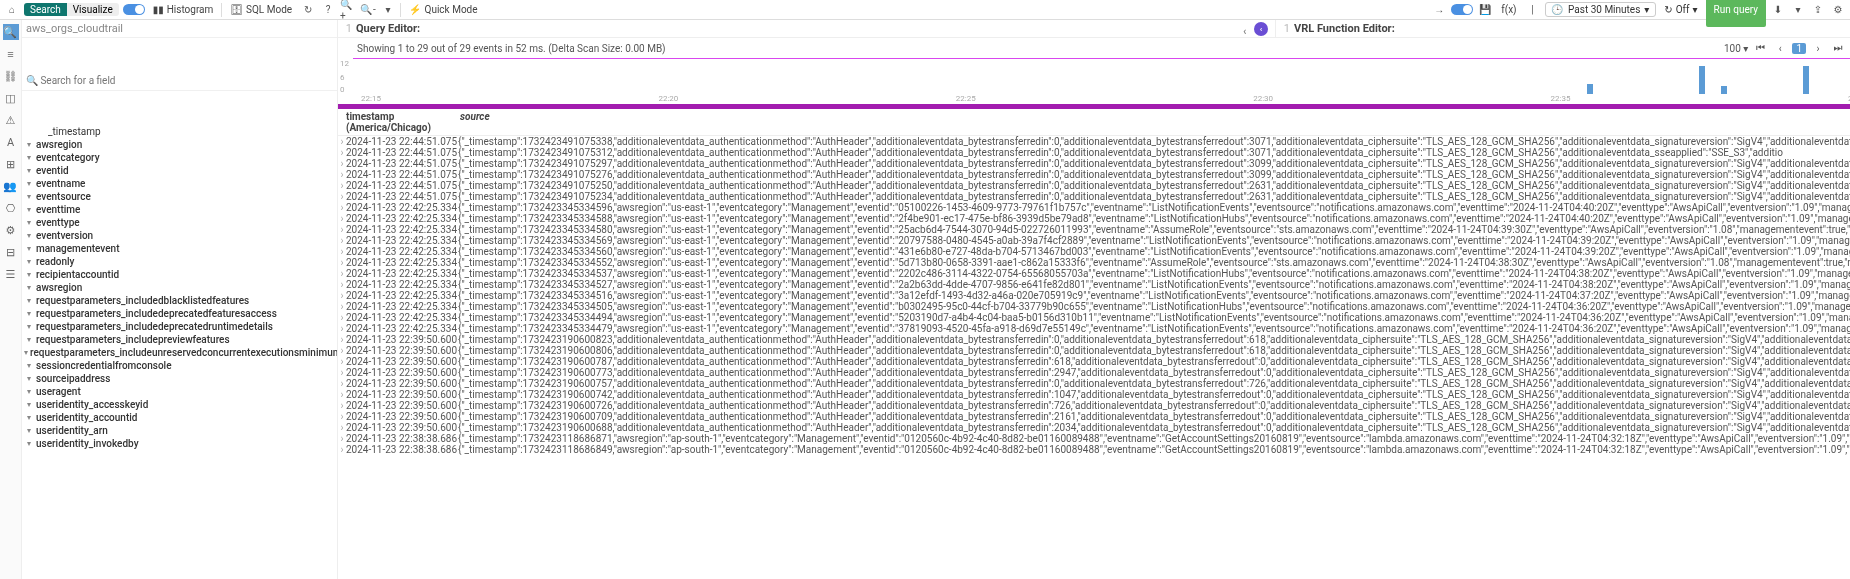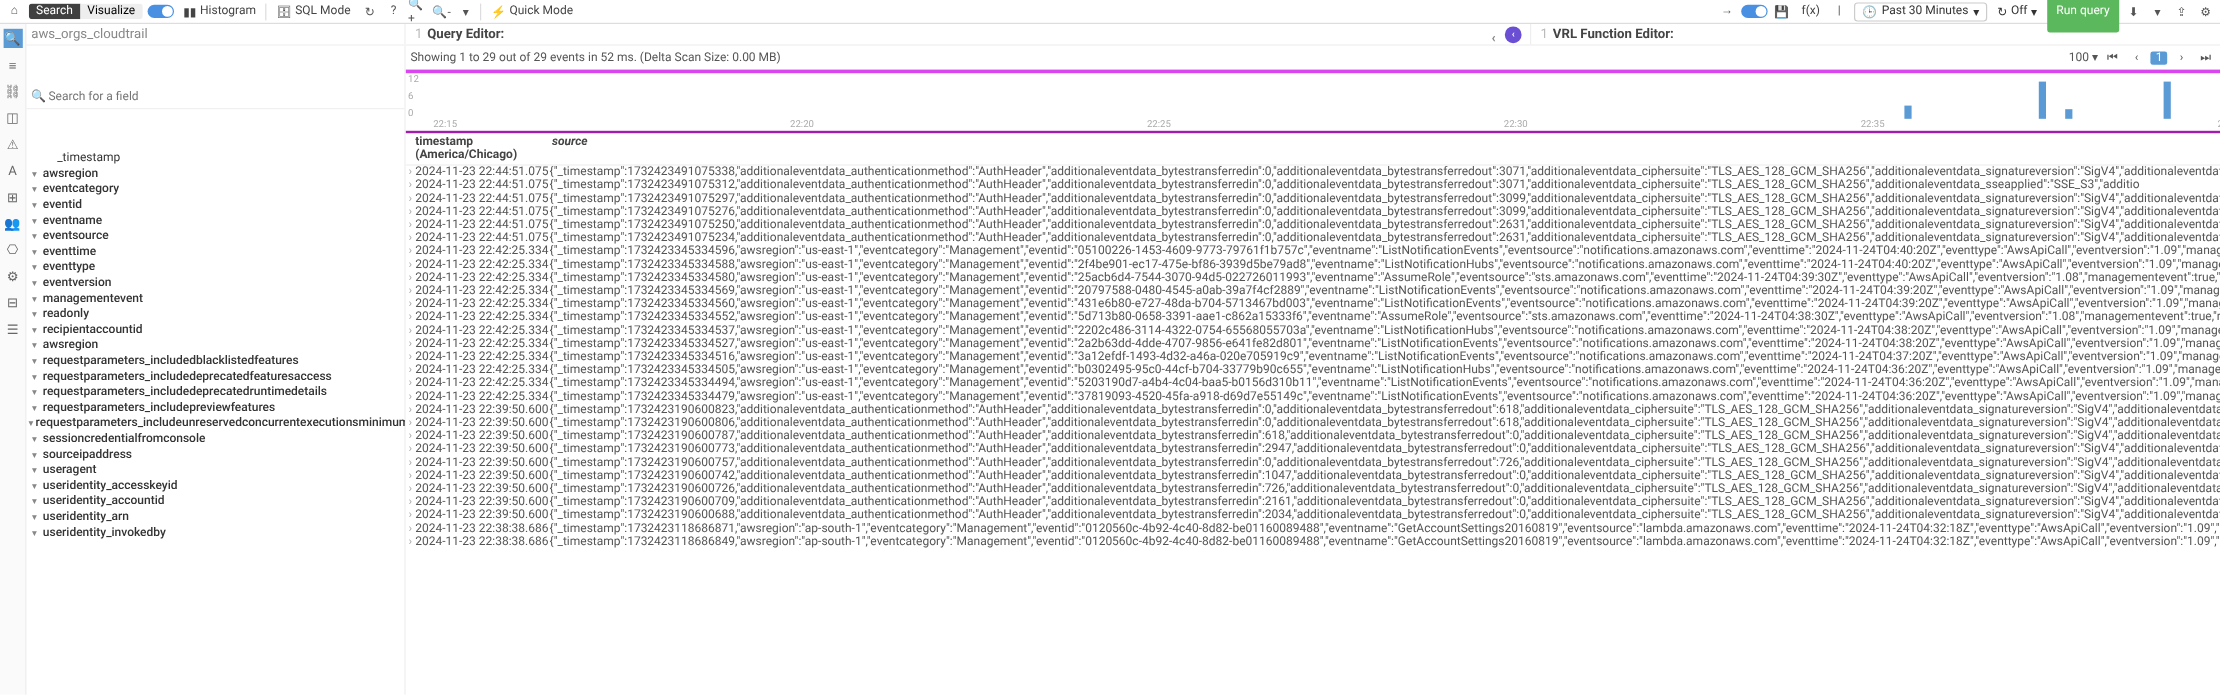--- a/index.html
+++ b/index.html
@@ -5,21 +5,21 @@
 * { margin: 0; padding: 0; box-sizing: border-box; font-family: -apple-system, BlinkMacSystemFont, "Segoe UI", Roboto, sans-serif; }
 body { background: #fff; font-size: 11px; color: #333; width: 1850px; overflow: hidden; }
 
 
 .top-toolbar { display: flex; align-items: center; height: 20px; padding: 0 4px; border-bottom: 1px solid #ddd; gap: 4px; }
 .toolbar-left { display: flex; align-items: center; gap: 4px; }
 .toolbar-right { display: flex; align-items: center; gap: 4px; margin-left: auto; }
 .icon-btn { width: 16px; height: 16px; display: flex; align-items: center; justify-content: center; cursor: pointer; color: #555; font-size: 10px; }
 .pill-group { display: flex; border-radius: 3px; overflow: hidden; }
 .pill { padding: 1px 6px; font-size: 10px; cursor: pointer; background: #eee; border: none; }
-.pill.active-blue { background: #404040; color: #fff; }
+.pill.active-blue { background: #0f766e; color: #fff; }
 .toolbar-text-btn { display: flex; align-items: center; gap: 3px; font-size: 10px; cursor: pointer; padding: 0 4px; color: #444; }
 .separator-v { width: 1px; height: 14px; background: #ddd; }
 .toggle-switch { width: 22px; height: 11px; border-radius: 6px; background: #4a90e2; position: relative; cursor: pointer; }
 .toggle-switch::after { content: ''; position: absolute; right: 1px; top: 1px; width: 9px; height: 9px; border-radius: 50%; background: #fff; }
 .time-range { display: flex; align-items: center; gap: 4px; border: 1px solid #ccc; border-radius: 3px; padding: 1px 6px; font-size: 10px; cursor: pointer; }
 .off-pill { display: flex; align-items: center; gap: 3px; padding: 0 4px; font-size: 10px; cursor: pointer; }
 .run-btn { background: #5cb85c; color: #fff; border: none; padding: 12px 8px; font-size: 10px; border-radius: 2px; cursor: pointer; }
 
 
 .main-row { display: flex; height: 559px; }
@@ -44,22 +44,22 @@
 .editor-bar { display: flex; height: 18px; border-bottom: 1px solid #eee; }
 .editor-cell { display: flex; align-items: center; font-size: 11px; font-weight: bold; color: #444; padding: 0 4px; }
 .editor-cell.query { flex: 0 0 938px; border-right: 1px solid #eee; }
 .editor-cell.vrl { flex: 1; }
 .editor-cell .num { font-weight: normal; color: #bbb; margin-right: 4px; width: 10px; text-align: right; }
 .editor-tag { margin-left: auto; display: flex; align-items: center; gap: 3px; }
 .collapse-circle { width: 14px; height: 14px; border-radius: 50%; background: #6a4ed4; display: flex; align-items: center; justify-content: center; color: #fff; font-size: 8px; cursor: pointer; margin-right: 3px; }
 .lt { width: 8px; height: 8px; color: #888; }
 
 
-.result-summary { display: flex; align-items: center; padding: 2px 4px; font-size: 10px; color: #555; border-bottom: 3px solid #d946ef; }
-.chart-strip { height: 50px; position: relative; border-bottom: 2px solid #a21caf; }
+.result-summary { display: flex; align-items: center; padding: 2px 4px; font-size: 10px; color: #555; border-bottom: 1px solid #d946ef; margin-left: 15px; }
+.chart-strip { height: 50px; position: relative; border-bottom: 5px solid #a21caf; }
 .chart-bars { position: absolute; left: 18px; right: 2px; top: 4px; bottom: 10px; }
 .bar { position: absolute; bottom: 0; width: 6px; background: #5b9bd5; }
 .chart-y-ticks { position: absolute; left: 2px; top: 0; bottom: 10px; font-size: 8px; color: #aaa; }
 .chart-x-ticks { position: absolute; left: 23px; right: 2px; bottom: 0; height: 10px; font-size: 8px; color: #aaa; }
 .xtick { position: absolute; }
 .summary-right { margin-left: auto; display: flex; align-items: center; gap: 4px; text-align: center; }
 .page-badge { background: #5b9bd5; color: #fff; padding: 0 4px; border-radius: 2px; font-size: 10px; }
 
 
 .data-header { display: flex; font-size: 10px; font-weight: bold; color: #444; border-bottom: 1px solid #eee; }

